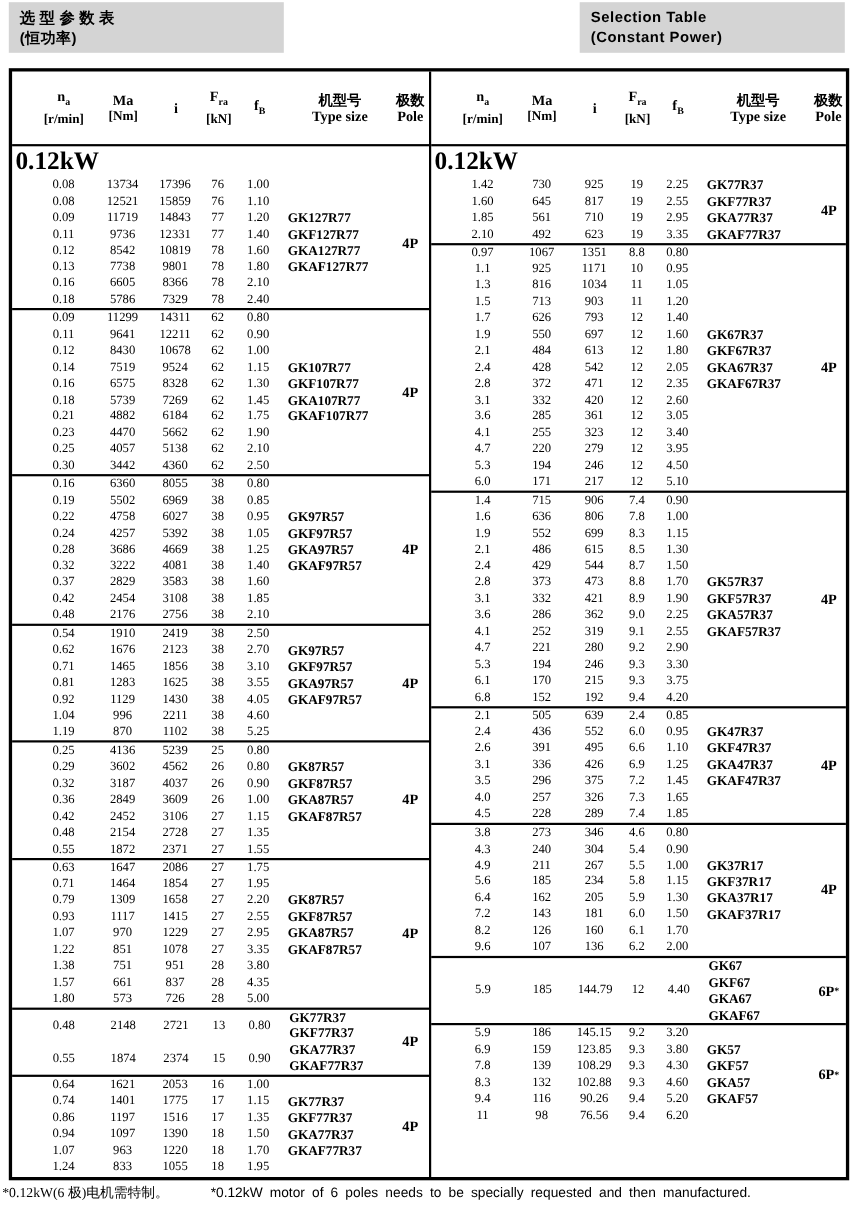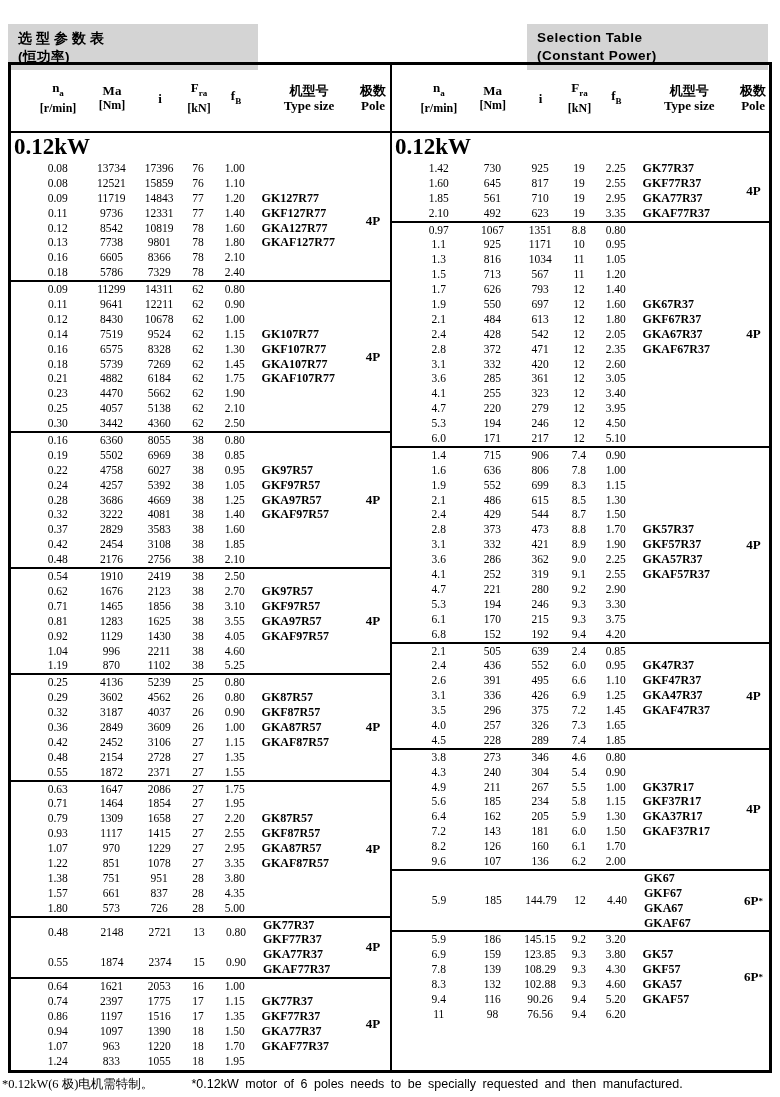--- a/index.html
+++ b/index.html
@@ -1,19 +1,19 @@
 <!DOCTYPE html>
 <html><head>
 <meta charset="utf-8">
 <style>
   html,body{margin:0;padding:0;background:#fff;}
   .page{position:relative;width:780px;height:1097px;background:#fff;color:#000;
         font-family:"Liberation Serif",serif;overflow:hidden;}
   
-  .titlebar{position:absolute;top:24px;height:46px;background:#d4d4d4;
+  .titlebar{position:absolute;top:2px;height:46px;background:#d4d4d4;
             font-family:"Liberation Sans",sans-serif;font-weight:bold;
             padding:5px 10px;box-sizing:border-box;}
   .titlebar .l1{font-size:14px;letter-spacing:4px;line-height:19px;}
   .titlebar .l2{font-size:13.5px;line-height:18px;letter-spacing:0.5px;}
   .tb-left{left:8px;width:250px;}
   .tb-right{left:527px;width:241px;}
   
   .frame{position:absolute;left:8px;top:62px;width:764px;height:1011px;
          border:3px solid #000;box-sizing:border-box;display:flex;}
   .half{width:379px;box-sizing:border-box;display:flex;flex-direction:column;}
@@ -646,21 +646,21 @@
                   <span class="cell w-na">0.64</span>
                   <span class="cell w-ma">1621</span>
                   <span class="cell w-i">2053</span>
                   <span class="cell w-fra">16</span>
                   <span class="cell w-fb">1.00</span>
                   <span class="cell c-type w-type"></span>
                 </div>
                 <div class="row">
                   <span class="sp"></span>
                   <span class="cell w-na">0.74</span>
-                  <span class="cell w-ma">2397</span>
+                  <span class="cell w-ma">1401</span>
                   <span class="cell w-i">1775</span>
                   <span class="cell w-fra">17</span>
                   <span class="cell w-fb">1.15</span>
                   <span class="cell c-type w-type">GK77R37</span>
                 </div>
                 <div class="row">
                   <span class="sp"></span>
                   <span class="cell w-na">0.86</span>
                   <span class="cell w-ma">1197</span>
                   <span class="cell w-i">1516</span>
@@ -808,21 +808,21 @@
                   <span class="cell w-ma">816</span>
                   <span class="cell w-i">1034</span>
                   <span class="cell w-fra">11</span>
                   <span class="cell w-fb">1.05</span>
                   <span class="cell c-type w-type"></span>
                 </div>
                 <div class="row">
                   <span class="sp"></span>
                   <span class="cell w-na">1.5</span>
                   <span class="cell w-ma">713</span>
-                  <span class="cell w-i">567</span>
+                  <span class="cell w-i">903</span>
                   <span class="cell w-fra">11</span>
                   <span class="cell w-fb">1.20</span>
                   <span class="cell c-type w-type"></span>
                 </div>
                 <div class="row">
                   <span class="sp"></span>
                   <span class="cell w-na">1.7</span>
                   <span class="cell w-ma">626</span>
                   <span class="cell w-i">793</span>
                   <span class="cell w-fra">12</span>

